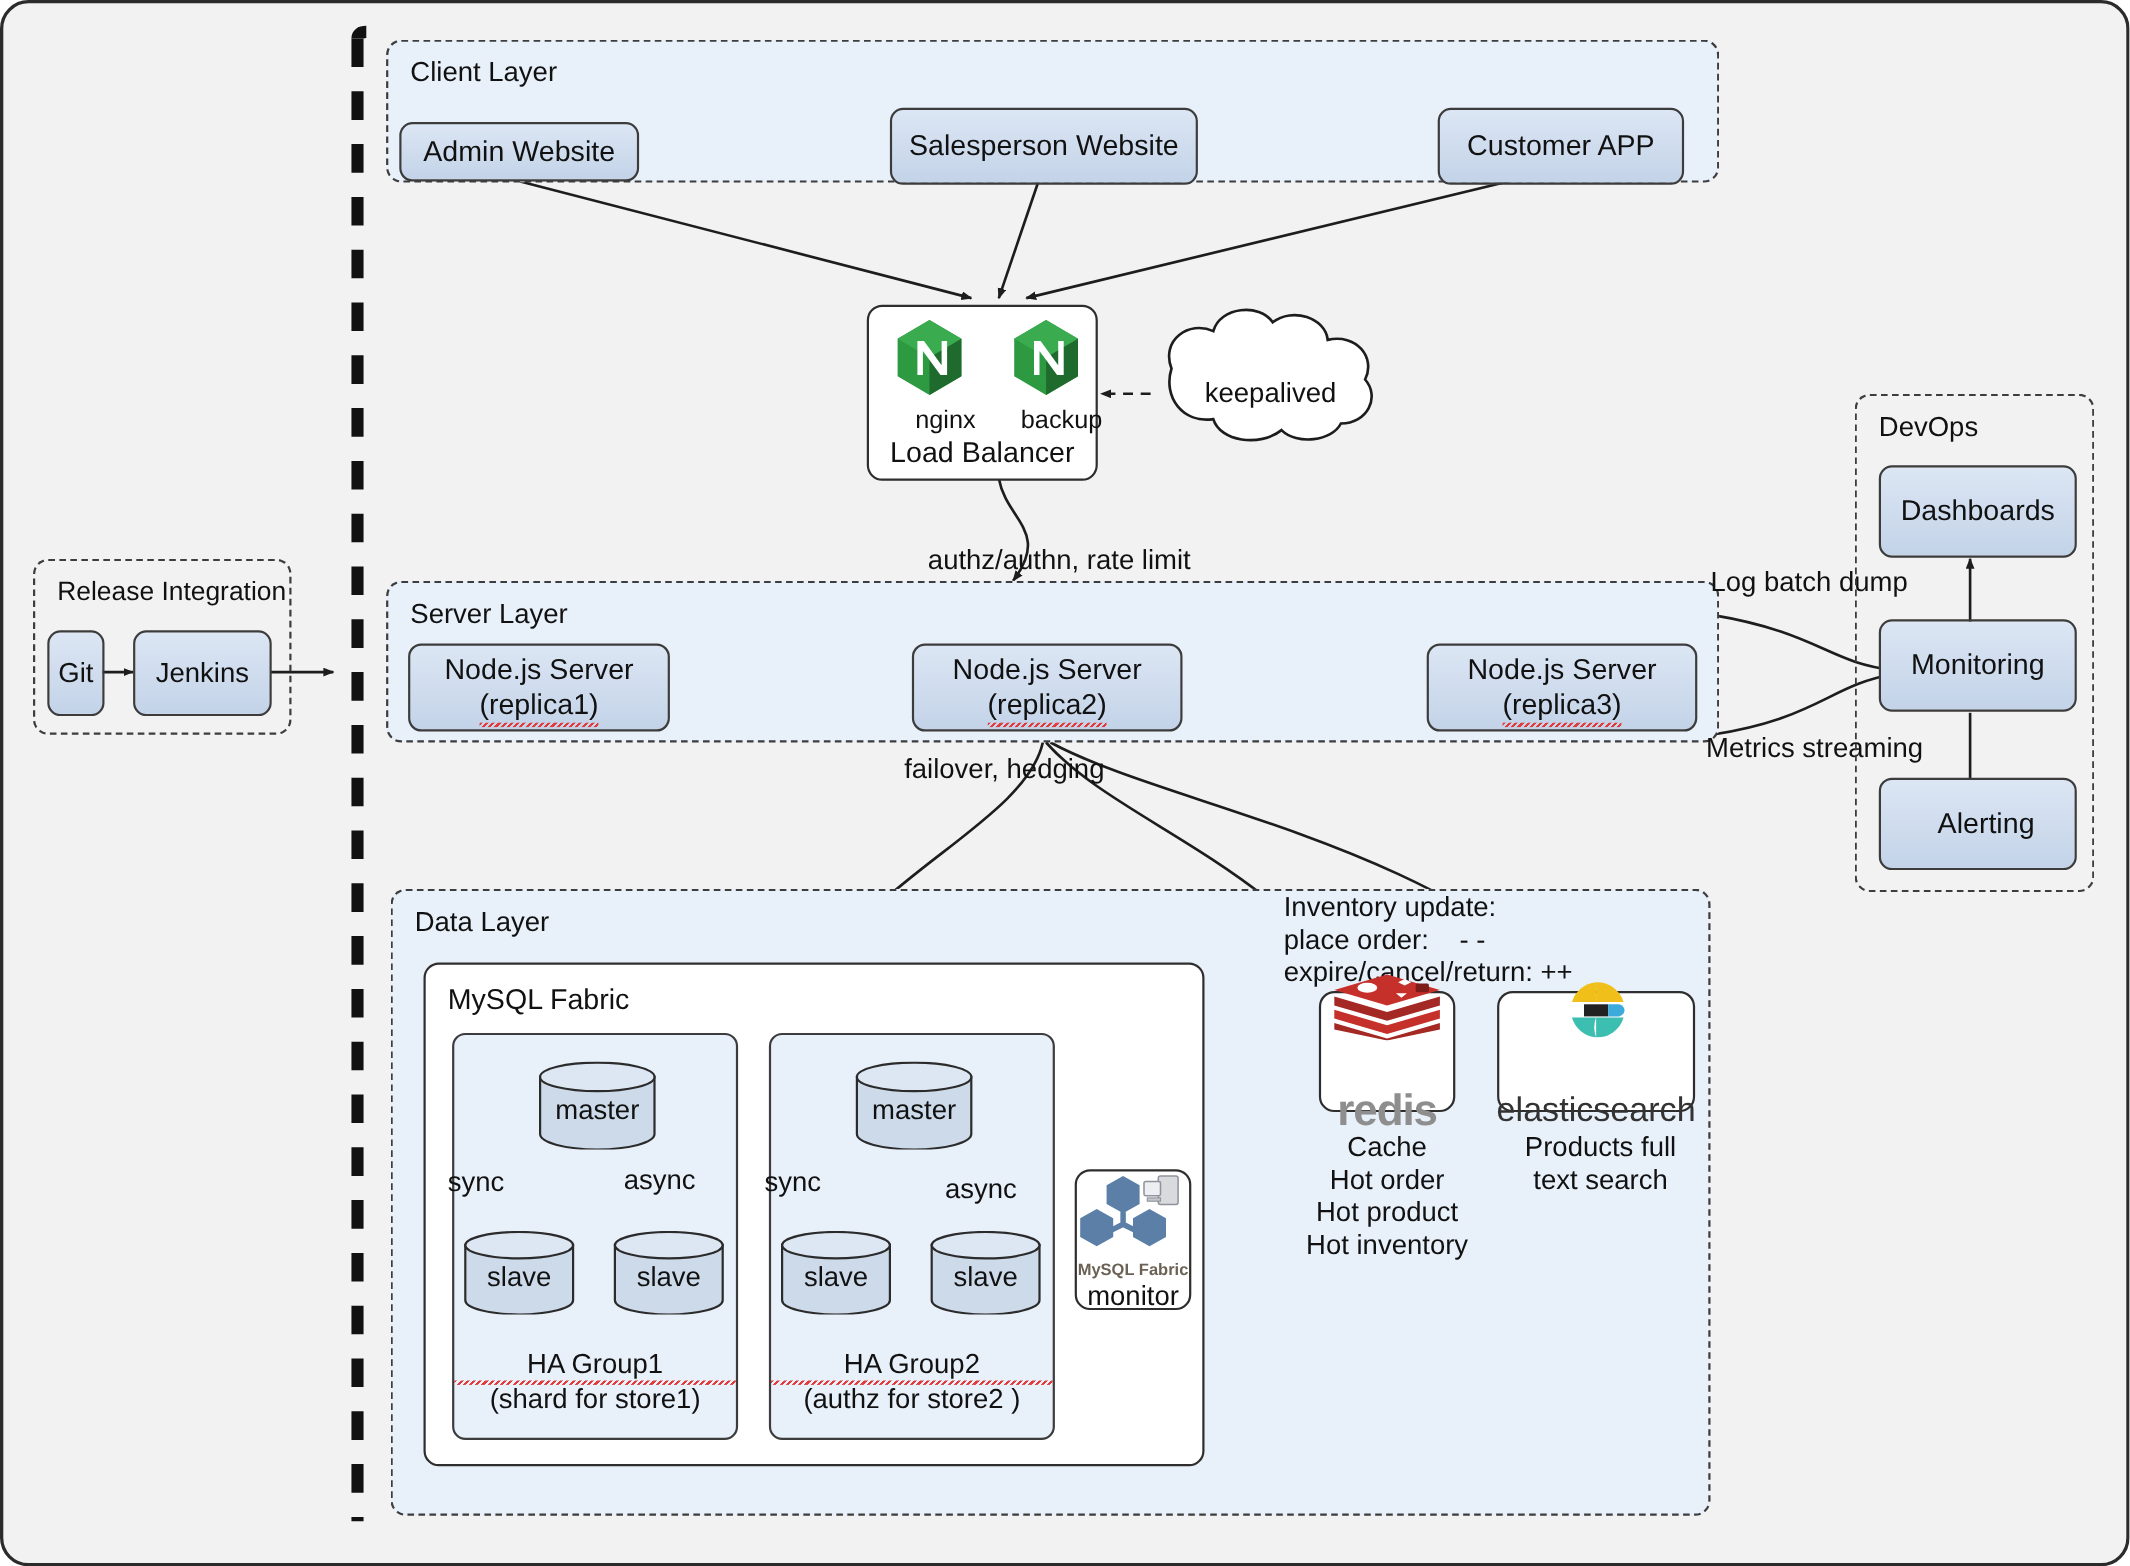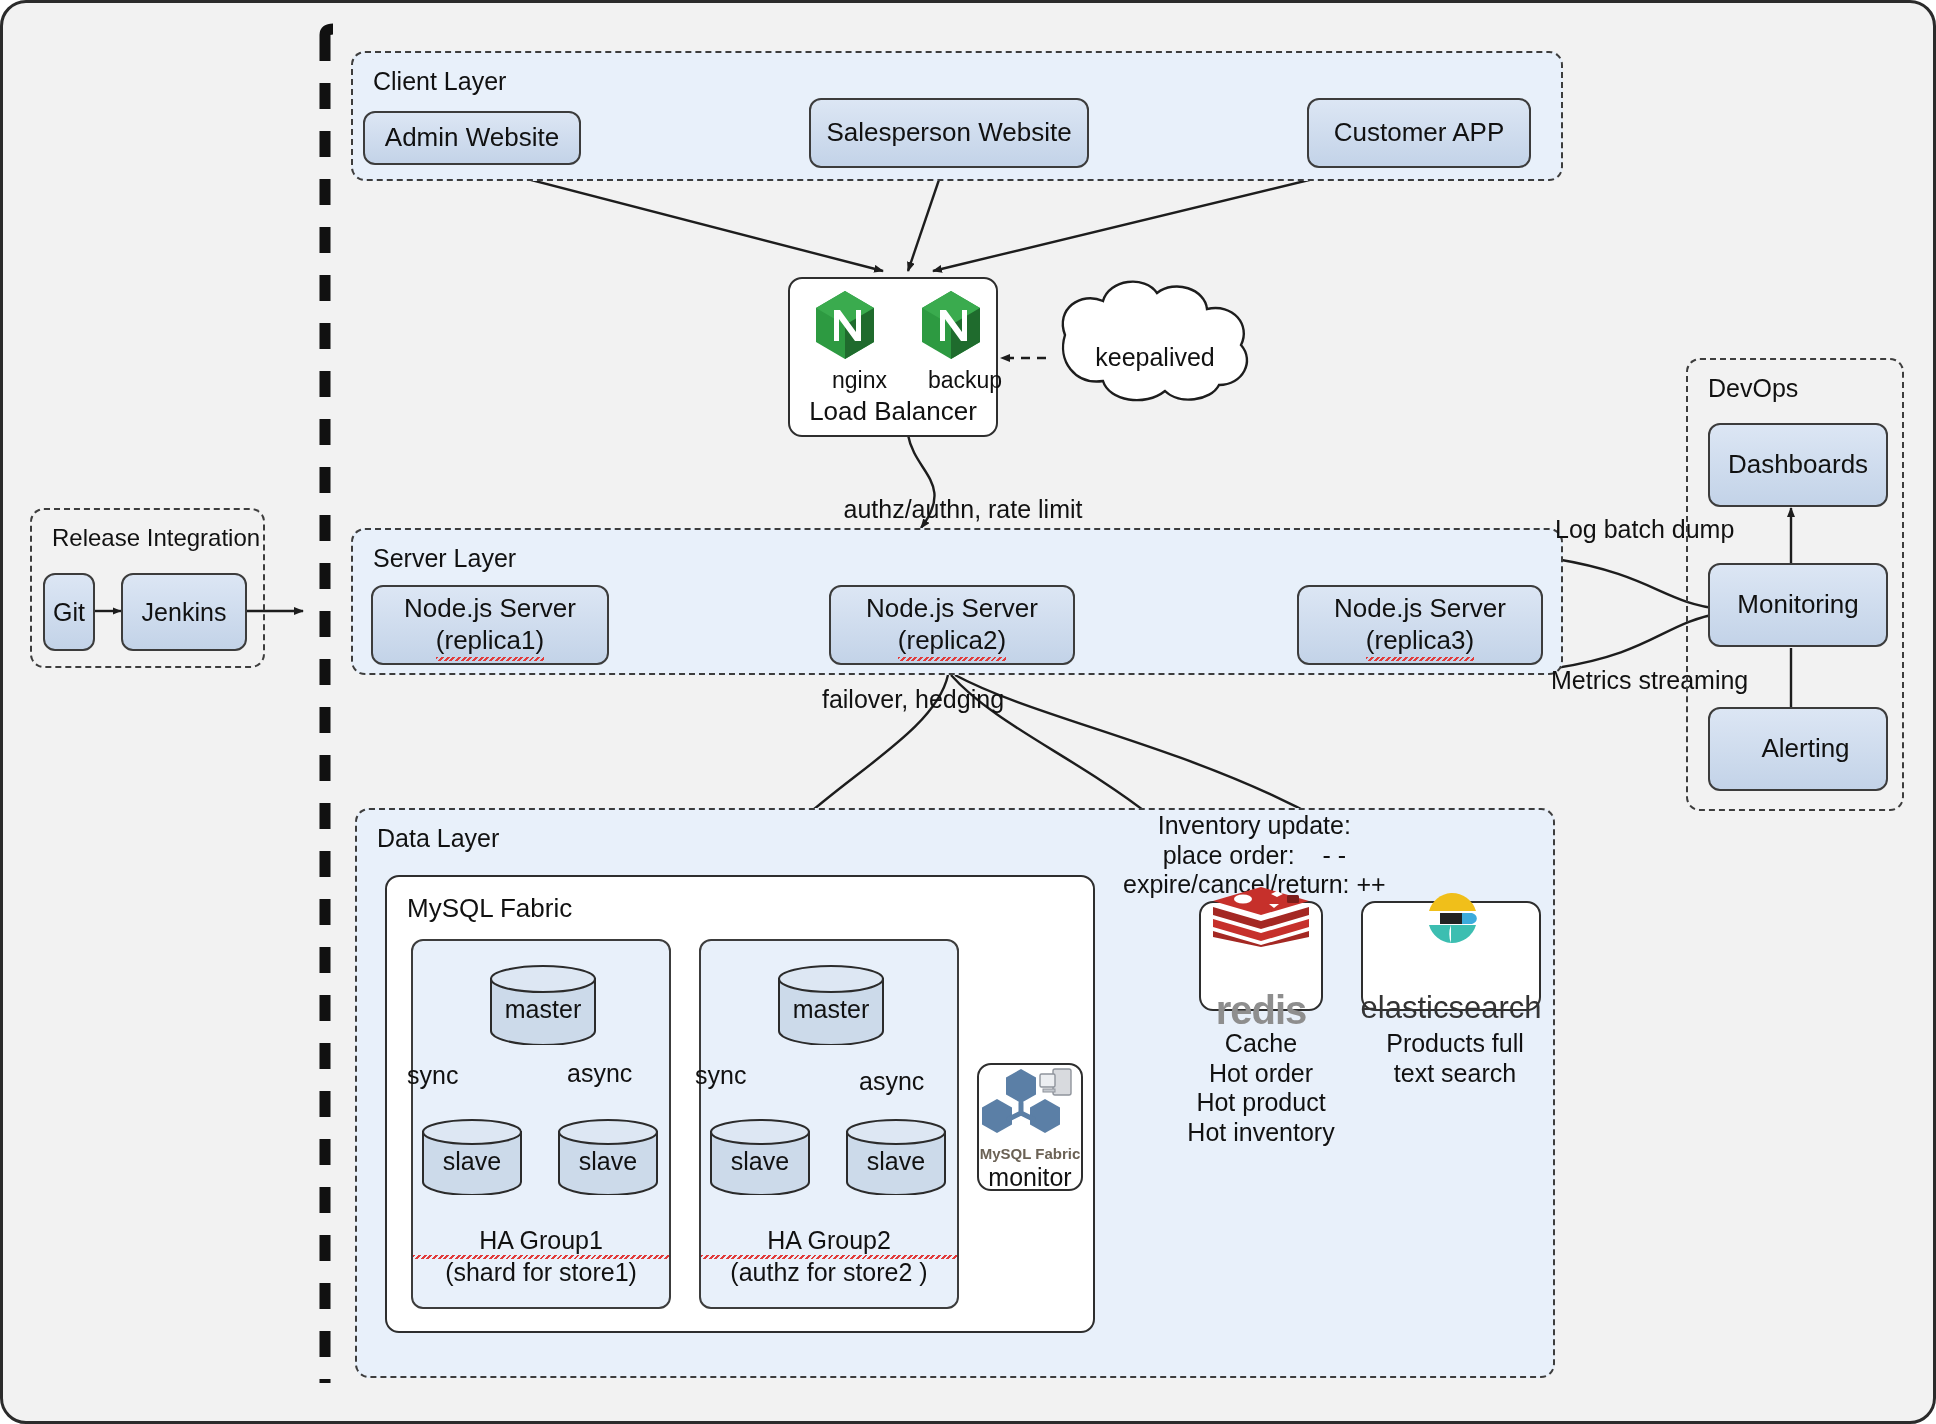--- a/index.html
+++ b/index.html
@@ -121,21 +121,21 @@
     </g>
 
     <g>
       <path d="M1062,332 C1052,306 1078,288 1100,298 C1106,276 1142,272 1154,290
                C1172,276 1202,286 1204,306 C1230,300 1248,322 1238,342
                C1252,358 1240,382 1216,382 C1208,398 1176,402 1162,388
                C1142,404 1106,398 1100,378 C1072,382 1054,358 1062,332 Z" fill="#ffffff" stroke="#1d1d1d" stroke-width="2.4"></path>
     </g>
   </svg>
 
-  <div class="group blue" style="left:348px;top:48px;width:1212px;height:130px;">
+  <div class="group blue" style="left:348px;top:33px;width:1212px;height:130px;">
     <div class="glabel">Client Layer</div>
   </div>
   <div class="node" style="left:360px;top:108px;width:218px;height:54px;">
     <span>Admin Website</span>
   </div>
   <div class="node" style="left:806px;top:95px;width:280px;height:70px;">
     <span>Salesperson Website</span>
   </div>
   <div class="node" style="left:1304px;top:95px;width:224px;height:70px;">
     <span>Customer APP</span>
@@ -211,21 +211,21 @@
     <span>Git</span>
   </div>
   <div class="node" style="left:118px;top:570px;width:126px;height:78px;font-size:25px;">
     <span>Jenkins</span>
   </div>
 
   <div class="group blue" style="left:352px;top:805px;width:1200px;height:570px;">
     <div class="glabel">Data Layer</div>
   </div>
 
-  <div class="elabel l" style="left:1120px;top:808px;text-align:center;">Inventory update:
+  <div class="elabel l" style="left:1164px;top:808px;">Inventory update:
 place order:    - -
 expire/cancel/return: ++</div>
 
   <div id="fabric" style="left:382px;top:872px;width:710px;height:458px;">
     <div class="glabel">MySQL Fabric</div>
 
     <div class="hagroup" style="left:24px;top:62px;width:260px;height:370px;">
       <div class="cyl" style="left:76px;top:24px;width:108px;height:80px;">
         <svg width="108" height="80" viewBox="0 0 108 80">
           <path d="M2,14 L2,66 A52,14 0 0 0 106,66 L106,14 Z" fill="#ccdaea" stroke="#2b2b2b" stroke-width="2"></path>

